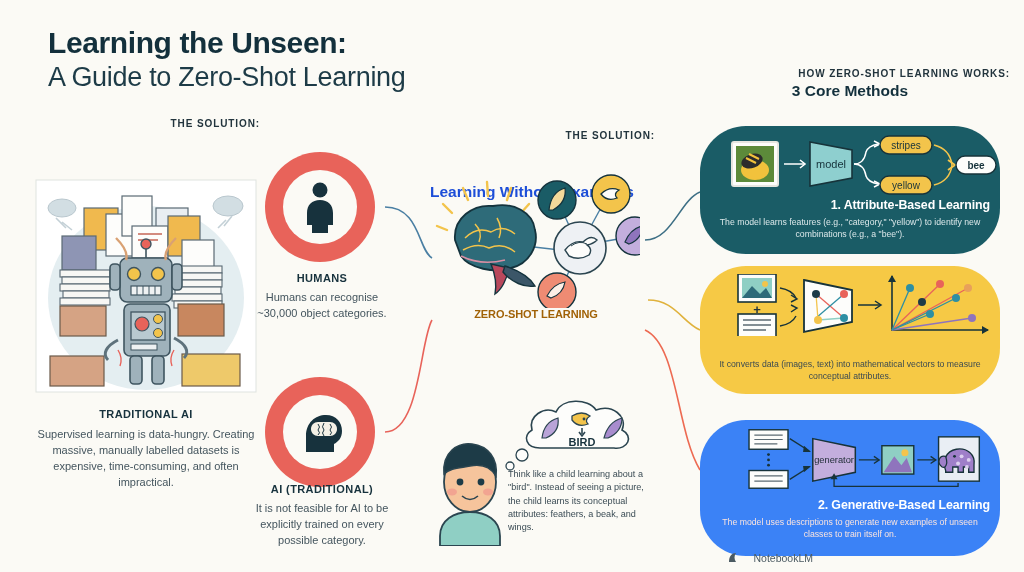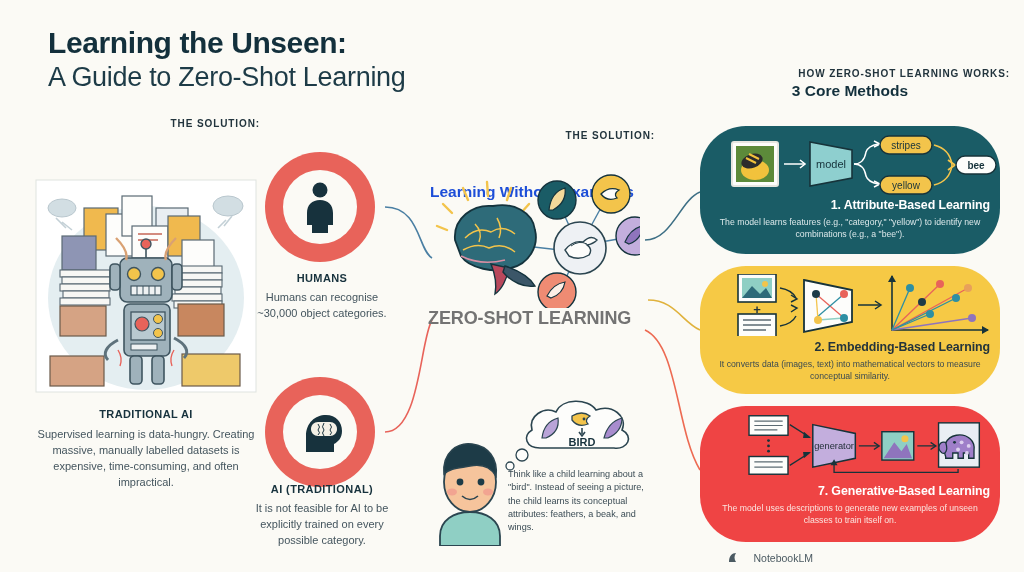--- a/index.html
+++ b/index.html
@@ -12,21 +12,21 @@
   }
   .canvas{position:relative;width:827px;height:572px;}
 
   
   .title{position:absolute;left:48px;top:26px;width:620px;}
   .title .l1{font-size:30px;font-weight:bold;letter-spacing:-0.4px;color:#13303c;line-height:1.12;}
   .title .l2{font-size:27px;font-weight:normal;letter-spacing:-0.3px;color:#1d3b47;line-height:1.18;margin-top:2px;}
 
   
   .kicker{font-size:10px;font-weight:bold;letter-spacing:0.9px;color:#22343d;text-align:right;}
-  .sec-title{font-size:18px;font-weight:bold;color:#737373;letter-spacing:-0.1px;}
+  .sec-title{font-size:11px;font-weight:bold;color:#a16207;text-align:center;letter-spacing:-0.1px;}
   .sec-body{font-size:9.6px;line-height:1.45;color:#3b4c55;text-align:center;}
   .cap-title{font-size:11px;font-weight:bold;letter-spacing:0.4px;color:#17323d;text-align:center;}
   .cap-body{font-size:11px;line-height:1.46;color:#44555e;text-align:center;}
 
   
   #challenge-kicker{position:absolute;left:40px;top:118px;width:220px;}
   #robot-art{position:absolute;left:32px;top:178px;width:228px;height:218px;}
   #traditional-ai-block{position:absolute;left:30px;top:408px;width:232px;}
   #traditional-ai-block .cap-body{margin-top:6px;}
 
@@ -51,21 +51,21 @@
   #bubble-art{position:absolute;left:500px;top:392px;width:160px;height:80px;}
   #child-text{position:absolute;left:508px;top:468px;width:150px;font-size:9.1px;line-height:1.47;color:#3b4c55;text-align:left;}
 
   
   #methods-kicker{position:absolute;left:690px;top:68px;width:320px;}
   #methods-title{position:absolute;left:690px;top:82px;width:320px;font-size:15.5px;font-weight:bold;text-align:center;color:#13303c;}
   .card{position:absolute;left:700px;width:300px;border-radius:46px;overflow:hidden;}
   #card-1{top:126px;height:128px;background:#1a5c66;}
   #card-2{top:266px;height:128px;background:#f5c council;}
   #card-2{background:#f6c945;}
-  #card-3{top:406px;height:136px;background:#ef4444;}
+  #card-3{top:420px;height:136px;background:#3b82f6;}
   .card .art{position:absolute;left:0;top:8px;width:300px;height:62px;}
   .card .ct{position:absolute;left:10px;width:280px;text-align:right;font-size:12.4px;font-weight:bold;letter-spacing:-0.1px;}
   .card .cb{position:absolute;left:14px;width:272px;text-align:center;font-size:8.7px;line-height:1.42;}
   #card-1 .ct{top:72px;color:#ffffff;}
   #card-1 .cb{top:90px;color:#dbe8ea;}
   #card-2 .ct{top:74px;color:#24343b;}
   #card-2 .cb{top:92px;color:#3b4a51;}
   #card-3 .ct{top:78px;color:#ffffff;}
   #card-3 .cb{top:96px;color:#fbe4df;}
 
@@ -370,22 +370,21 @@
         <line x1="192" y1="56" x2="230" y2="40" stroke="#2e8fa3"></line>
       </g>
       <circle cx="210" cy="14" r="4" fill="#2e8fa3"></circle>
         <circle cx="240" cy="10" r="4" fill="#e8635a"></circle>
       <circle cx="268" cy="14" r="4" fill="#e8a05a"></circle>
         <circle cx="256" cy="24" r="4" fill="#2e8fa3"></circle>
       <circle cx="272" cy="44" r="4" fill="#8f74bd"></circle>
         <circle cx="230" cy="40" r="4" fill="#2e8fa3"></circle>
       <circle cx="222" cy="28" r="4" fill="#1d3b47"></circle>
     </svg>
-    <div class="ct">2. Embedding-Based Learning</div>
-    <div class="cb">It converts data (images, text) into mathematical vectors to measure conceptual similarity.</div>
+    <div class="cb">It converts data (images, text) into mathematical vectors to measure conceptual attributes.</div>
   </div>
 
   <div id="card-3" class="card">
     <svg class="art" viewBox="0 0 300 70">
       <rect x="36" y="2" width="44" height="22" fill="#fdfdfb" stroke="#17333a" stroke-width="1.6"></rect>
       <g stroke="#5b6a72" stroke-width="1.3">
           <line x1="42" y1="8" x2="74" y2="8"></line>
           <line x1="42" y1="13" x2="74" y2="13"></line>
           <line x1="42" y1="18" x2="68" y2="18"></line>
         </g>
@@ -418,21 +417,21 @@
       <circle cx="268" cy="32" r="1.6" fill="#17333a"></circle>
       <g fill="#ddd0ef">
           <circle cx="276" cy="32" r="2.2"></circle>
           <circle cx="284" cy="36" r="2.2"></circle>
           <circle cx="272" cy="40" r="2.2"></circle>
           <circle cx="282" cy="44" r="2.2"></circle>
         </g>
       <path d="M132,56 L132,66 L272,66 L272,62" stroke="#17333a" stroke-width="1.5" fill="none"></path>
       <path d="M128,58 L132,51 L136,58" fill="#17333a"></path>
     </svg>
-    <div class="ct">7. Generative-Based Learning</div>
+    <div class="ct">2. Generative-Based Learning</div>
     <div class="cb">The model uses descriptions to generate new examples of unseen classes to train itself on.</div>
   </div>
 
   <div id="watermark">
     <svg width="13" height="13" viewBox="0 0 13 13">
       <path d="M1,11 C1,5 4,2 8,2 C6,5 6,8 8,11 C5,11 3,11 1,11 Z" fill="#4b5a62"></path>
     </svg>
     <span>NotebookLM</span>
   </div>
 

